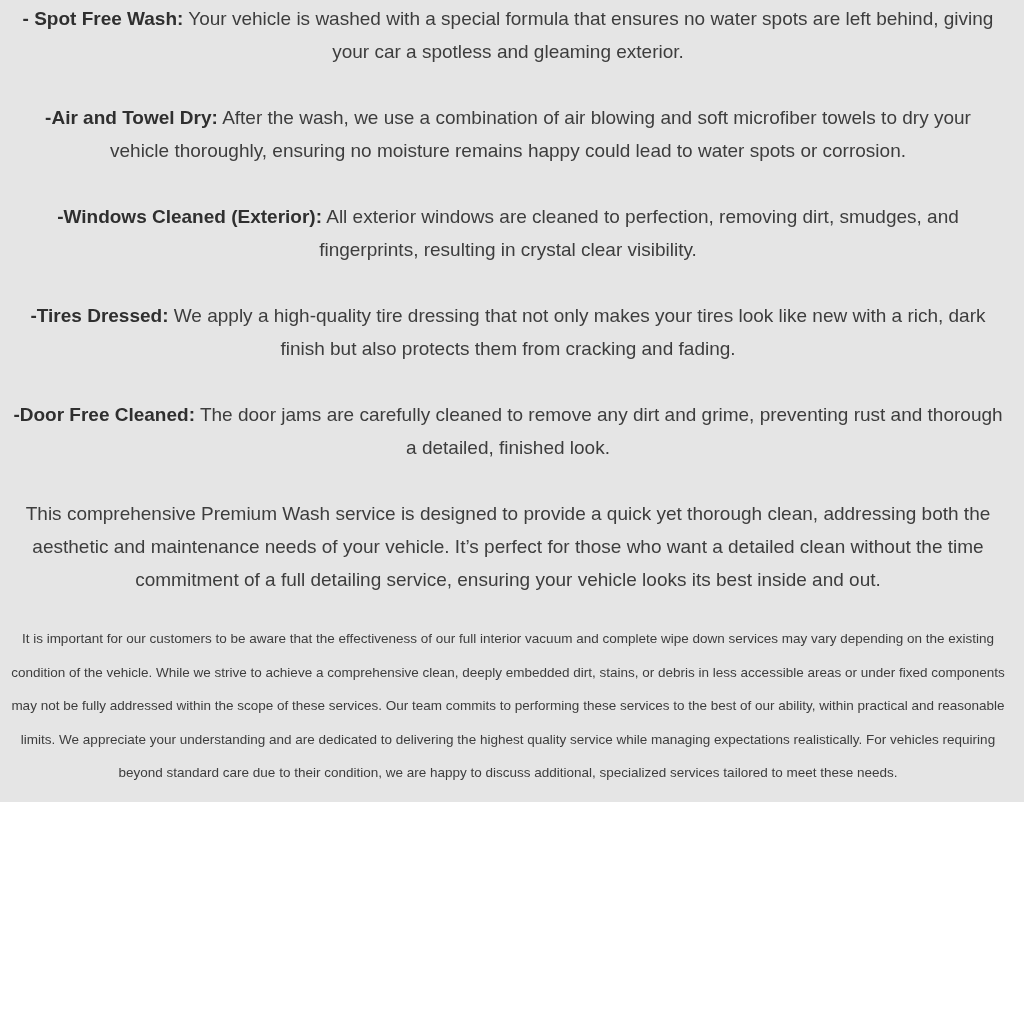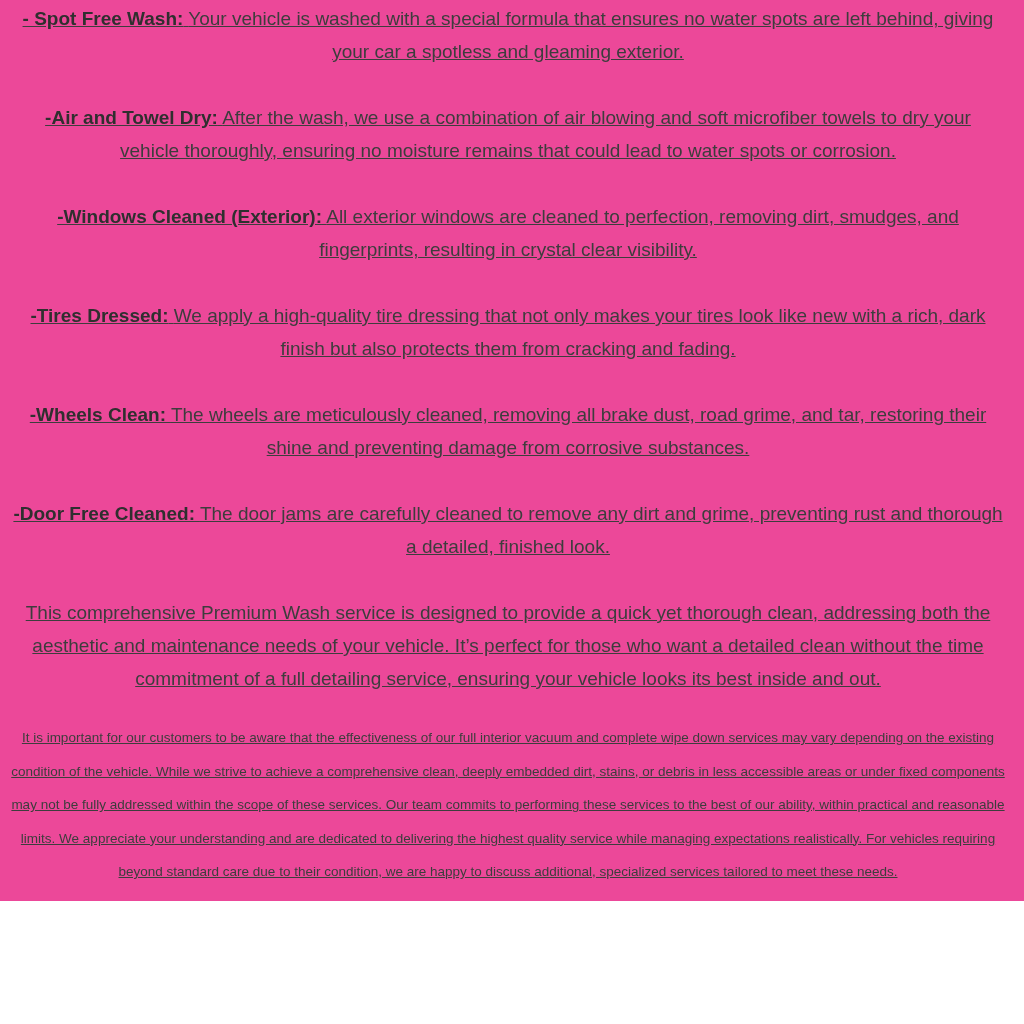--- a/index.html
+++ b/index.html
@@ -10,22 +10,21 @@
   body {
     font-family: "Liberation Sans", sans-serif;
     color: #3d3d3d;
     -webkit-font-smoothing: antialiased;
   }
   .page {
     width: 1024px;
     box-sizing: border-box;
     padding: 2px 16px 12px 8px;
     margin: 0 auto;
-    background: #ec4899;
-    text-decoration: underline;
+    background: #e5e5e5;
   }
   .service {
     font-size: 19px;
     line-height: 33px;
     text-align: center;
     margin: 0 auto 33px auto;
     max-width: 990px;
   }
   .service-label {
     font-weight: bold;
@@ -58,37 +57,33 @@
 
 <div class="page">
 
   <p class="service">
     <span class="service-label">- Spot Free Wash:</span>
     <span>Your vehicle is washed with a special formula that ensures no water spots are left behind, giving your car a spotless and gleaming exterior.</span>
   </p>
 
   <p class="service">
     <span class="service-label">-Air and Towel Dry:</span>
-    <span>After the wash, we use a combination of air blowing and soft microfiber towels to dry your vehicle thoroughly, ensuring no moisture remains that could lead to water spots or corrosion.</span>
+    <span>After the wash, we use a combination of air blowing and soft microfiber towels to dry your vehicle thoroughly, ensuring no moisture remains happy could lead to water spots or corrosion.</span>
   </p>
 
   <p class="service">
     <span class="service-label">-Windows Cleaned (Exterior):</span>
     <span>All exterior windows are cleaned to perfection, removing dirt, smudges, and fingerprints, resulting in crystal clear visibility.</span>
   </p>
 
   <p class="service">
     <span class="service-label">-Tires Dressed:</span>
     <span>We apply a high-quality tire dressing that not only makes your tires look like new with a rich, dark finish but also protects them from cracking and fading.</span>
   </p>
 
-  <p class="service">
-    <span class="service-label">-Wheels Clean:</span>
-    <span>The wheels are meticulously cleaned, removing all brake dust, road grime, and tar, restoring their shine and preventing damage from corrosive substances.</span>
-  </p>
 
   <p class="service">
     <span class="service-label">-Door Free Cleaned:</span>
     <span>The door jams are carefully cleaned to remove any dirt and grime, preventing rust and thorough a detailed, finished look.</span>
   </p>
 
   <p class="summary">This comprehensive Premium Wash service is designed to provide a quick yet thorough clean, addressing both the aesthetic and maintenance needs of your vehicle. It’s perfect for those who want a detailed clean without the time commitment of a full detailing service, ensuring your vehicle looks its best inside and out.</p>
 
 
   <p class="addendum-body">It is important for our customers to be aware that the effectiveness of our full interior vacuum and complete wipe down services may vary depending on the existing condition of the vehicle. While we strive to achieve a comprehensive clean, deeply embedded dirt, stains, or debris in less accessible areas or under fixed components may not be fully addressed within the scope of these services. Our team commits to performing these services to the best of our ability, within practical and reasonable limits. We appreciate your understanding and are dedicated to delivering the highest quality service while managing expectations realistically. For vehicles requiring beyond standard care due to their condition, we are happy to discuss additional, specialized services tailored to meet these needs.</p>

